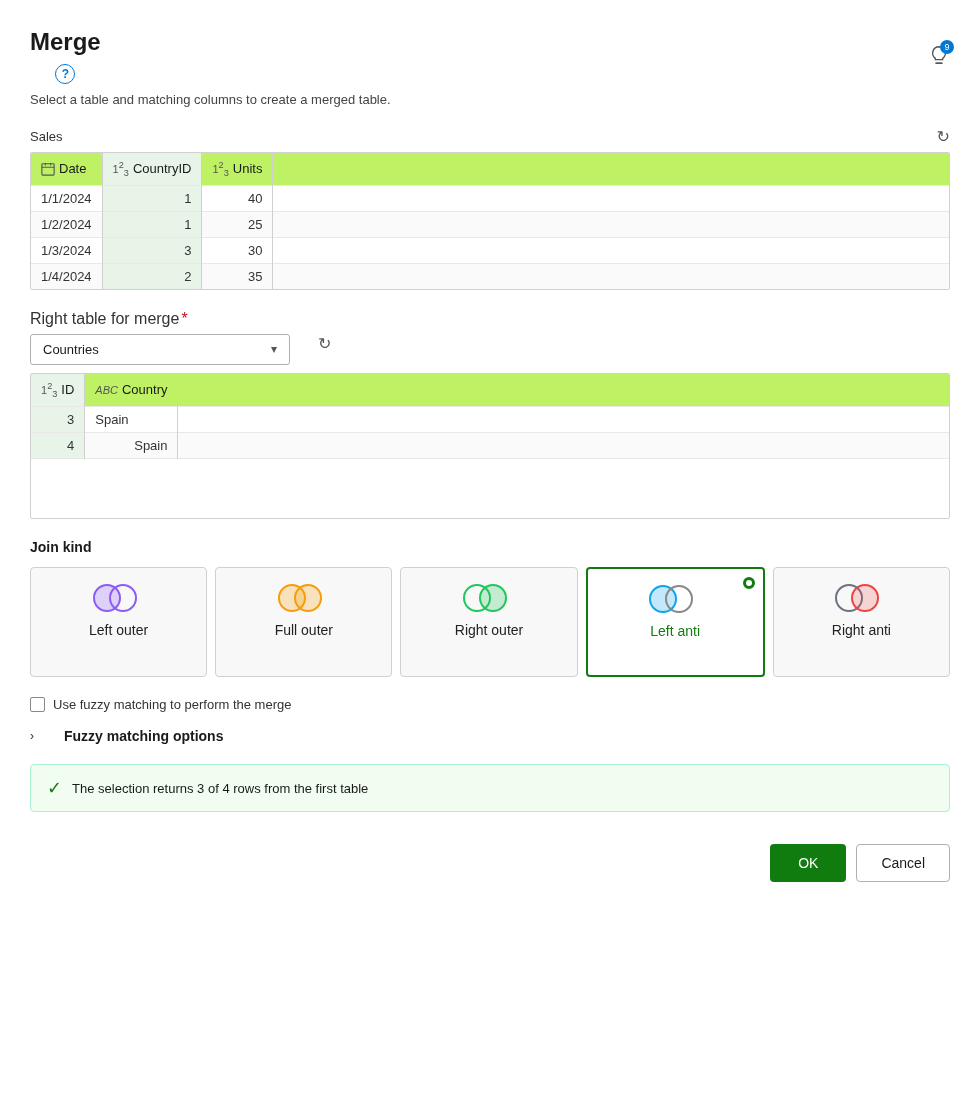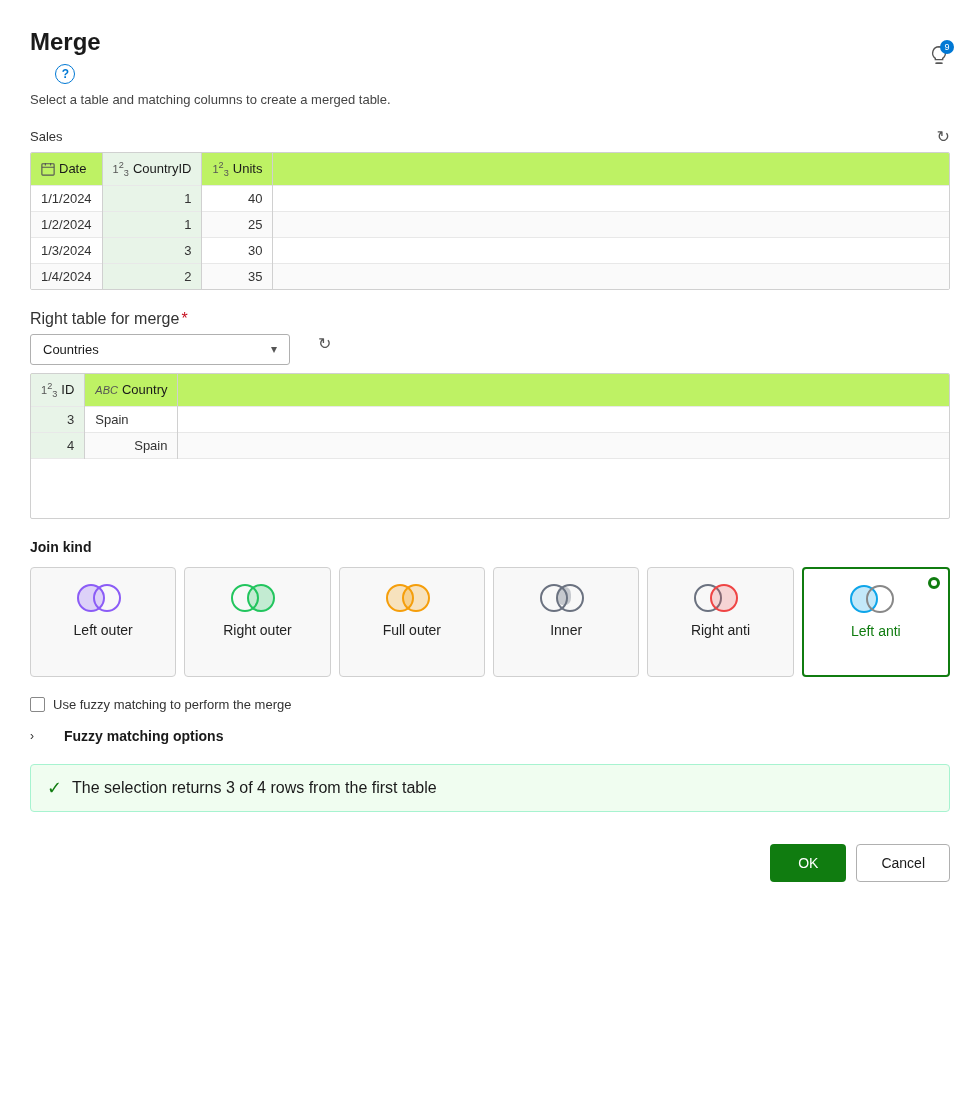--- a/index.html
+++ b/index.html
@@ -296,21 +296,21 @@
       display: flex;
       align-items: center;
       gap: 10px;
       margin-bottom: 32px;
     }
     .info-check {
       color: #107c10;
       font-size: 18px;
     }
     .info-text {
-      font-size: 16px;
+      font-size: 13px;
       color: #1a1a1a;
     }
 
     .footer-row {
       display: flex;
       justify-content: flex-end;
       gap: 10px;
     }
     .btn-ok {
       background: #107c10;
@@ -471,62 +471,54 @@
   <div class="join-card">
     <div class="venn">
       <div class="venn-circle venn-left lo-left"></div>
       <div class="venn-circle venn-right lo-right"></div>
     </div>
     <span class="join-card-label">Left outer</span>
   </div>
 
   <div class="join-card">
     <div class="venn">
+      <div class="venn-circle venn-left fo-left"></div>
+      <div class="venn-circle venn-right fo-right"></div>
+    </div>
+    <span class="join-card-label">Full outer</span>
+  </div>
+
+  <div class="join-card">
+    <div class="venn">
       <div class="venn-circle venn-left ro-left"></div>
       <div class="venn-circle venn-right ro-right"></div>
     </div>
     <span class="join-card-label">Right outer</span>
   </div>
 
-  <div class="join-card">
-    <div class="venn">
-      <div class="venn-circle venn-left fo-left"></div>
-      <div class="venn-circle venn-right fo-right"></div>
-    </div>
-    <span class="join-card-label">Full outer</span>
-  </div>
-
-  <div class="join-card">
-    <div class="venn" style="position:relative;width:52px;height:32px;">
-      <div class="venn-circle venn-left in-left"></div>
-      <div class="venn-circle venn-right in-right"></div>
-      <div style="position:absolute;top:5px;left:17px;width:14px;height:18px;background:rgba(107,114,128,0.35);border-radius:40%;"></div>
-    </div>
-    <span class="join-card-label">Inner</span>
-  </div>
-
-  <div class="join-card">
-    <div class="venn">
-      <div class="venn-circle venn-left ra-left"></div>
-      <div class="venn-circle venn-right ra-right"></div>
-    </div>
-    <span class="join-card-label">Right anti</span>
-  </div>
 
   <div class="join-card selected">
     <div class="selected-dot">
       <div class="selected-dot-inner"></div>
     </div>
     <div class="venn">
       <div class="venn-circle venn-left la-left"></div>
       <div class="venn-circle venn-right" style="border-color:#888;background:transparent;"></div>
     </div>
     <span class="join-card-label">Left anti</span>
   </div>
 
+  <div class="join-card">
+    <div class="venn">
+      <div class="venn-circle venn-left ra-left"></div>
+      <div class="venn-circle venn-right ra-right"></div>
+    </div>
+    <span class="join-card-label">Right anti</span>
+  </div>
+
 </div>
 
 <div class="fuzzy-row">
   <div class="fuzzy-checkbox"></div>
   <label class="fuzzy-label">Use fuzzy matching to perform the merge</label>
 </div>
 
 <div class="fuzzy-options-row">
   <span class="chevron-icon">›</span>
   <span class="fuzzy-options-label">Fuzzy matching options</span>

